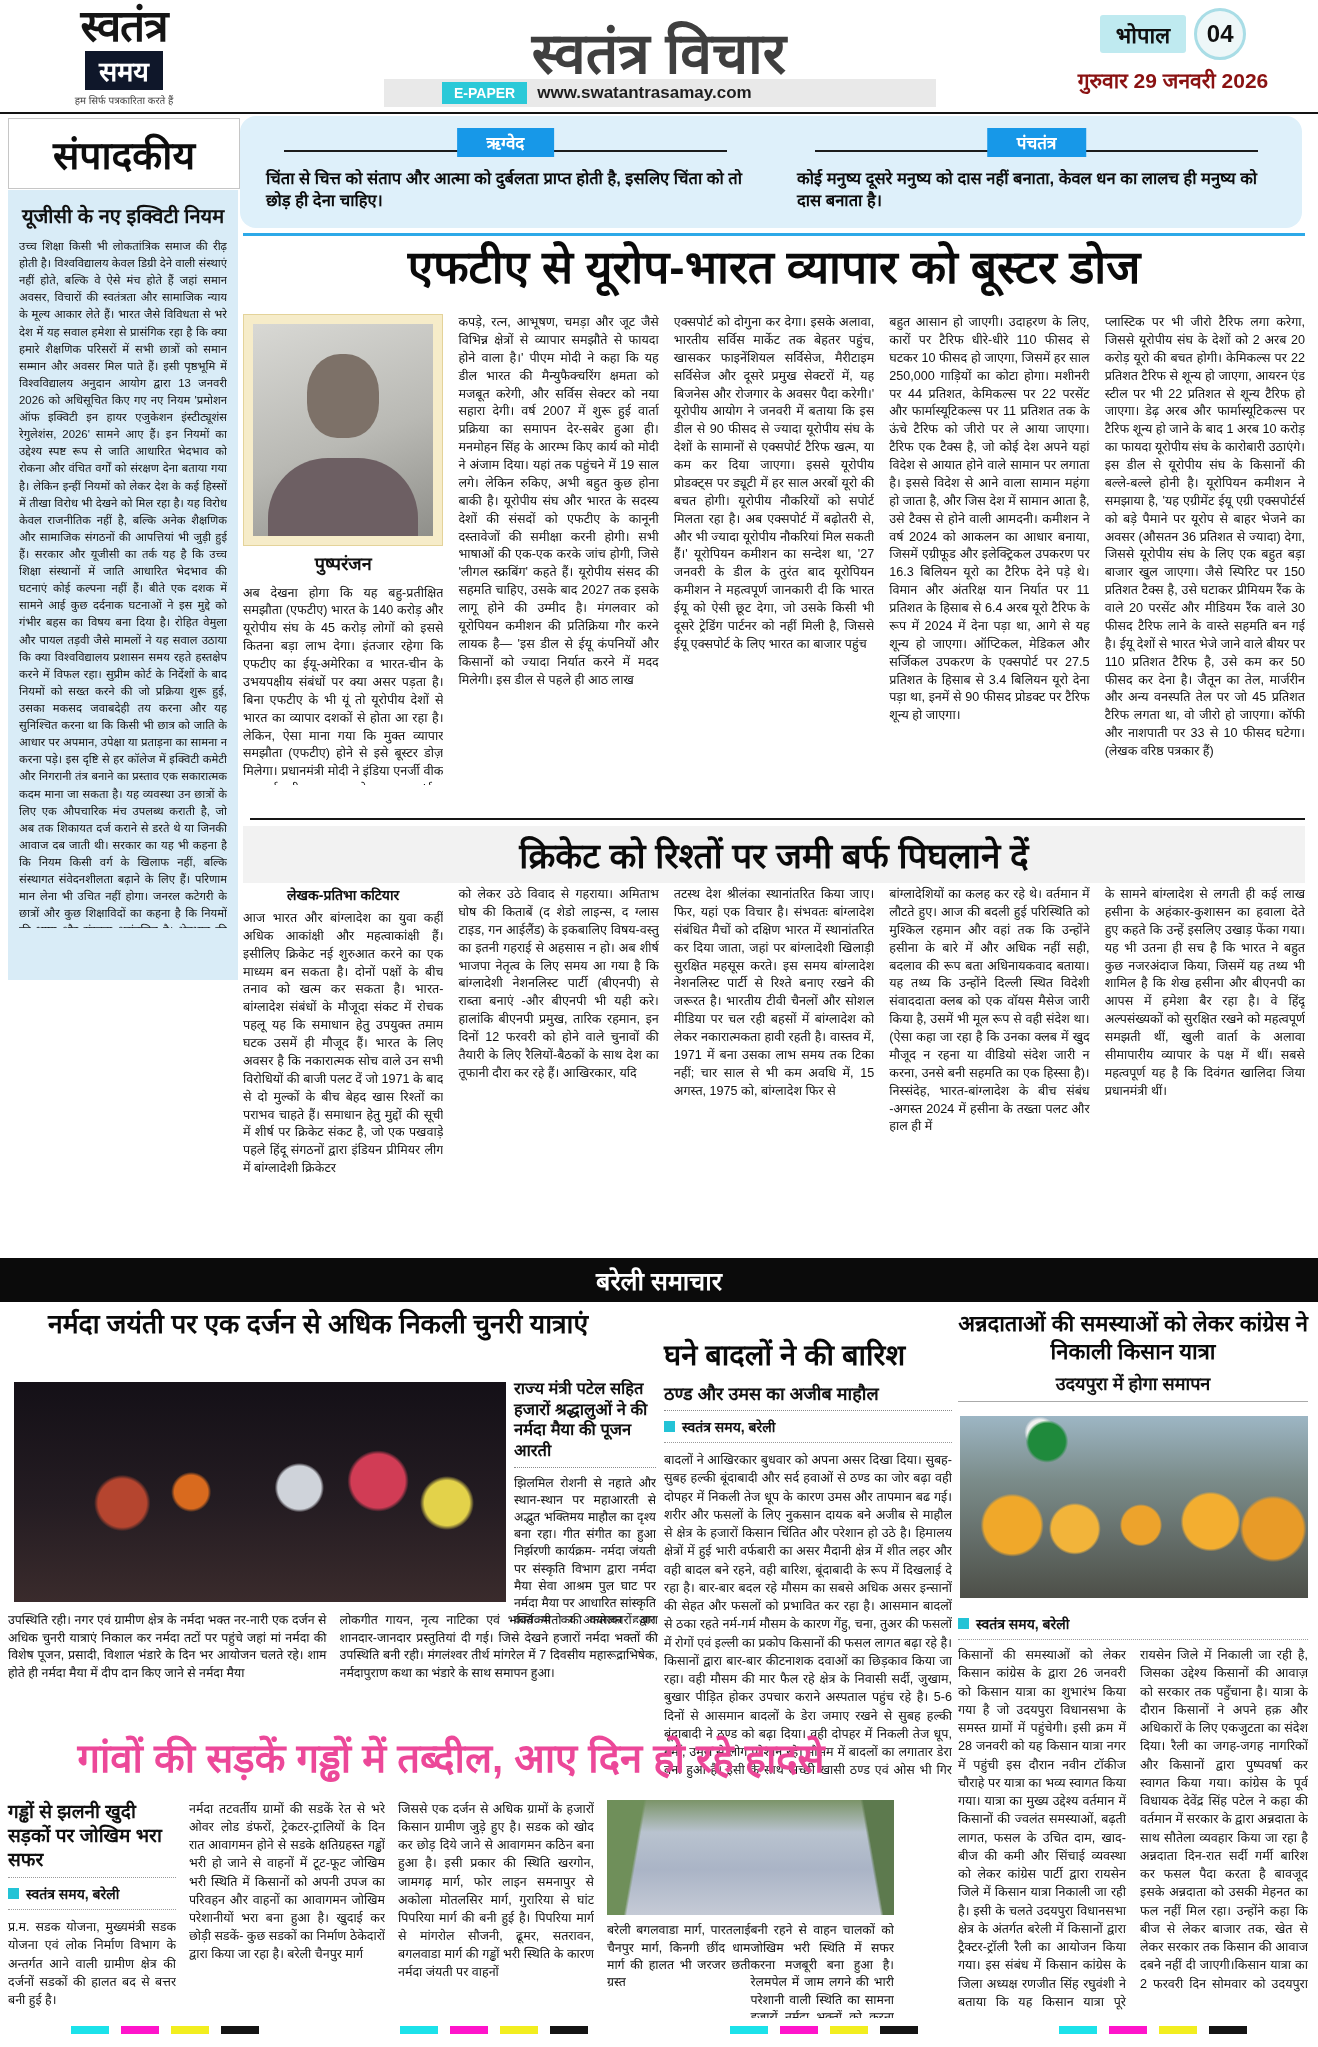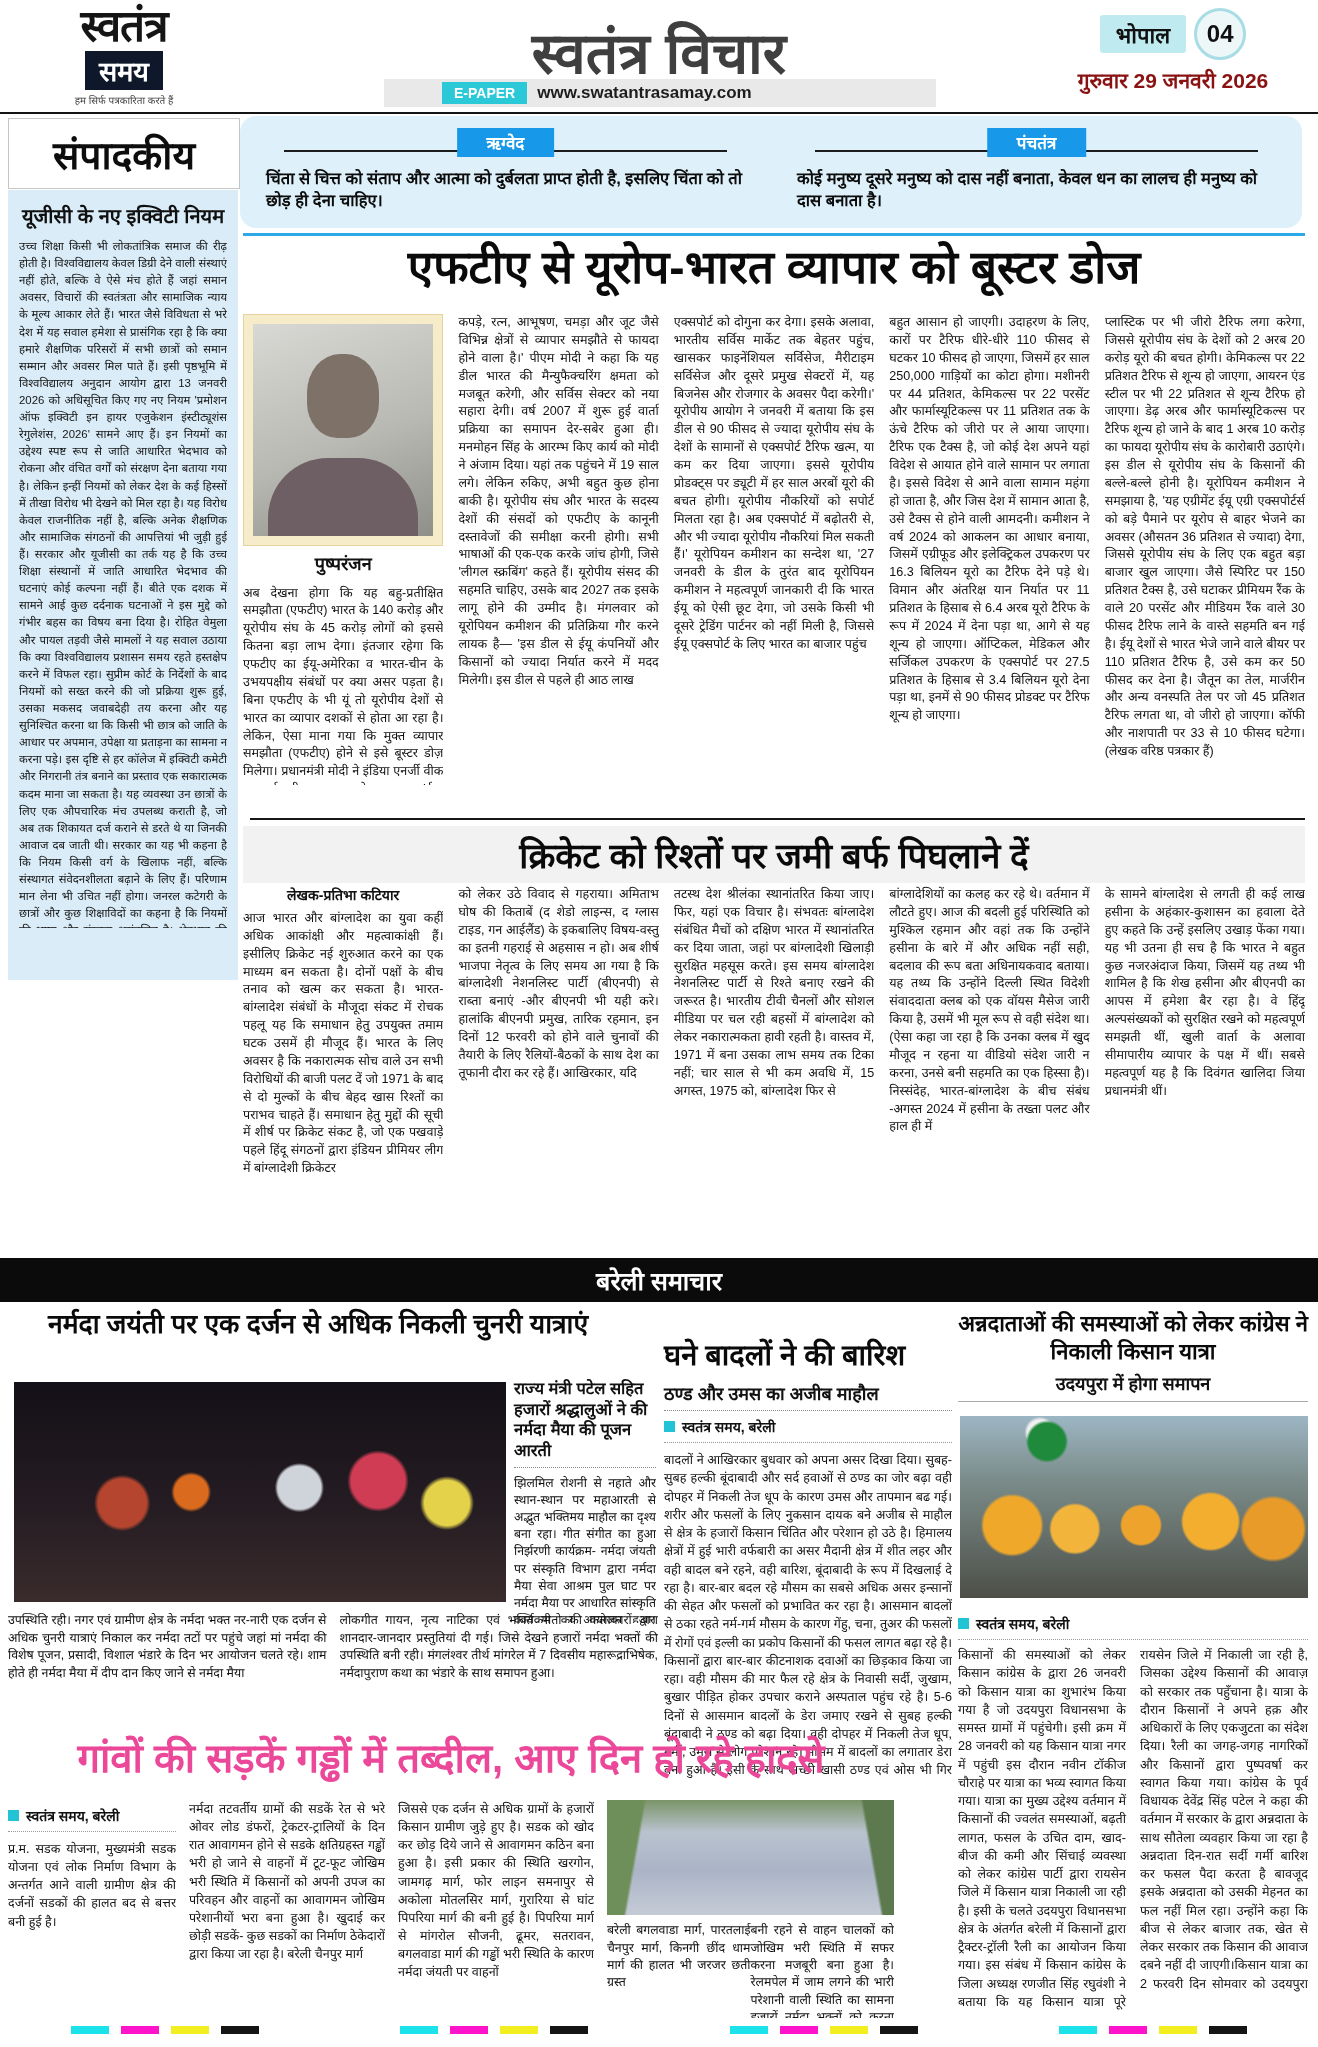--- a/index.html
+++ b/index.html
@@ -239,20 +239,21 @@
     <div class="byline-row">
       <span class="sq"></span>
       <span>स्वतंत्र समय, बरेली</span>
     </div>
   </div>
   <div class="abs kisan-body just">किसानों की समस्याओं को लेकर किसान कांग्रेस के द्वारा 26 जनवरी को किसान यात्रा का शुभारंभ किया गया है जो उदयपुरा विधानसभा के समस्त ग्रामों में पहुंचेगी। इसी क्रम में 28 जनवरी को यह किसान यात्रा नगर में पहुंची इस दौरान नवीन टॉकीज चौराहे पर यात्रा का भव्य स्वागत किया गया। यात्रा का मुख्य उद्देश्य वर्तमान में किसानों की ज्वलंत समस्याओं, बढ़ती लागत, फसल के उचित दाम, खाद-बीज की कमी और सिंचाई व्यवस्था को लेकर कांग्रेस पार्टी द्वारा रायसेन जिले में किसान यात्रा निकाली जा रही है। इसी के चलते उदयपुरा विधानसभा क्षेत्र के अंतर्गत बरेली में किसानों द्वारा ट्रैक्टर-ट्रॉली रैली का आयोजन किया गया। इस संबंध में किसान कांग्रेस के जिला अध्यक्ष रणजीत सिंह रघुवंशी ने बताया कि यह किसान यात्रा पूरे रायसेन जिले में निकाली जा रही है, जिसका उद्देश्य किसानों की आवाज़ को सरकार तक पहुँचाना है। यात्रा के दौरान किसानों ने अपने हक़ और अधिकारों के लिए एकजुटता का संदेश दिया। रैली का जगह-जगह नागरिकों और किसानों द्वारा पुष्पवर्षा कर स्वागत किया गया। कांग्रेस के पूर्व विधायक देवेंद्र सिंह पटेल ने कहा की वर्तमान में सरकार के द्वारा अन्नदाता के साथ सौतेला व्यवहार किया जा रहा है अन्नदाता दिन-रात सर्दी गर्मी बारिश कर फसल पैदा करता है बावजूद इसके अन्नदाता को उसकी मेहनत का फल नहीं मिल रहा। उन्होंने कहा कि बीज से लेकर बाजार तक, खेत से लेकर सरकार तक किसान की आवाज दबने नहीं दी जाएगी।किसान यात्रा का 2 फरवरी दिन सोमवार को उदयपुरा के गांधी चबूतरा पर आमसभा के माध्यम से समापन होगा।</div>
 
   <div class="abs road-headline">गांवों की सड़कें गड्ढों में तब्दील, आए दिन हो रहे हादसे</div>
   <div class="abs road-body">
     <div class="road-col1">
+      <div class="road-sub">गड्ढों से झलनी खुदी सड़कों पर जोखिम भरा सफर</div>
       <div class="byline-row">
         <span class="sq"></span>
         <span>स्वतंत्र समय, बरेली</span>
       </div>
       <div class="road-col1-text just">प्र.म. सडक योजना, मुख्यमंत्री सडक योजना एवं लोक निर्माण विभाग के अन्तर्गत आने वाली ग्रामीण क्षेत्र की दर्जनों सडकों की हालत बद से बत्तर बनी हुई है।</div>
     </div>
     <div class="road-colT just">नर्मदा तटवर्तीय ग्रामों की सडकें रेत से भरे ओवर लोड डंफरों, ट्रेकटर-ट्रालियों के दिन रात आवागमन होने से सडके क्षतिग्रहस्त गड्ढों भरी हो जाने से वाहनों में टूट-फूट जोखिम भरी स्थिति में किसानों को अपनी उपज का परिवहन और वाहनों का आवागमन जोखिम परेशानीयों भरा बना हुआ है। खुदाई कर छोड़ी सडकें- कुछ सडकों का निर्माण ठेकेदारों द्वारा किया जा रहा है। बरेली चैनपुर मार्ग</div>
     <div class="road-colT just">जिससे एक दर्जन से अधिक ग्रामों के हजारों किसान ग्रामीण जुड़े हुए है। सडक को खोद कर छोड़ दिये जाने से आवागमन कठिन बना हुआ है। इसी प्रकार की स्थिति खरगोन, जामगढ़ मार्ग, फोर लाइन समनापुर से अकोला मोतलसिर मार्ग, गुरारिया से घांट पिपरिया मार्ग की बनी हुई है। पिपरिया मार्ग से मांगरोल सौजनी, ढूमर, सतरावन, बगलवाडा मार्ग की गड्ढों भरी स्थिति के कारण नर्मदा जंयती पर वाहनों</div>
     <div class="road-col4">
       <div class="road-photo"></div>

